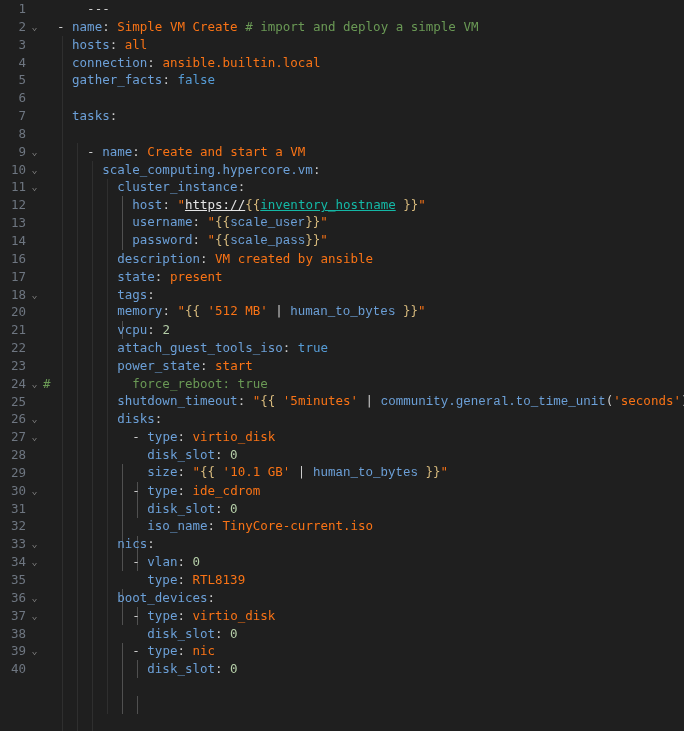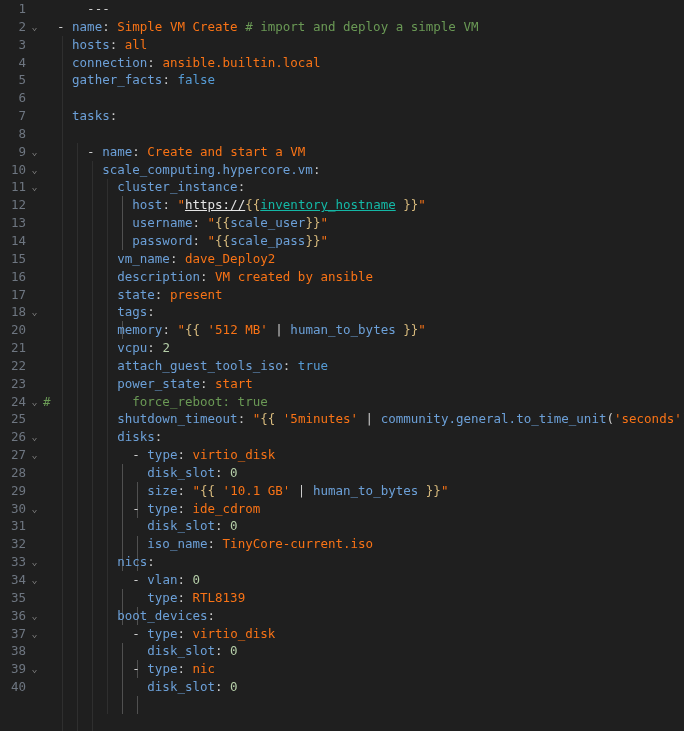--- a/index.html
+++ b/index.html
@@ -86,21 +86,21 @@
 
   
   .t-key   { color: #6ca0d8; }
   .t-str   { color: #f97316; }
   .t-num   { color: #b5cea8; }
   .t-bool  { color: #569cd6; }
   .t-cmt   { color: #6a9955; }
   .t-punct { color: #cccccc; }
   .t-dash  { color: #cccccc; }
   .t-brace { color: #d7ba7d; }
-  .t-fn    { color: #6ca0d8; }
+  .t-fn    { color: #6ca0d8; font-family: Liberation Mono, monospace; }
   .t-plain { color: #cccccc; }
   .t-link  { color: #e5e5e5; text-decoration: underline; }
   .t-linkvar { color: #14b8a6; text-decoration: underline; }
 </style>
 </head>
 <body>
 
 <div id="editor">
   <div class="guides" id="guides">
       <div class="guide" style="left: 19.04px; top: 35.7px; height: 696.15px;"></div>
@@ -126,21 +126,20 @@
       <div class="row"><span class="ln">5</span><span class="fold empty">&nbsp;</span><span class="cmtmark empty">&nbsp;</span><span class="code"><span class="t-plain">  </span><span class="t-key">gather_facts</span><span class="t-punct">: </span><span class="t-bool">false</span></span></div>
       <div class="row"><span class="ln">6</span><span class="fold empty">&nbsp;</span><span class="cmtmark empty">&nbsp;</span><span class="code">&nbsp;</span></div>
       <div class="row"><span class="ln">7</span><span class="fold empty">&nbsp;</span><span class="cmtmark empty">&nbsp;</span><span class="code"><span class="t-plain">  </span><span class="t-key">tasks</span><span class="t-punct">:</span></span></div>
       <div class="row"><span class="ln">8</span><span class="fold empty">&nbsp;</span><span class="cmtmark empty">&nbsp;</span><span class="code">&nbsp;</span></div>
       <div class="row"><span class="ln">9</span><span class="fold">⌄</span><span class="cmtmark empty">&nbsp;</span><span class="code"><span class="t-plain">    </span><span class="t-dash">- </span><span class="t-key">name</span><span class="t-punct">: </span><span class="t-str">Create and start a VM</span></span></div>
       <div class="row"><span class="ln">10</span><span class="fold">⌄</span><span class="cmtmark empty">&nbsp;</span><span class="code"><span class="t-plain">      </span><span class="t-key">scale_computing.hypercore.vm</span><span class="t-punct">:</span></span></div>
       <div class="row"><span class="ln">11</span><span class="fold">⌄</span><span class="cmtmark empty">&nbsp;</span><span class="code"><span class="t-plain">        </span><span class="t-key">cluster_instance</span><span class="t-punct">:</span></span></div>
       <div class="row"><span class="ln">12</span><span class="fold empty">&nbsp;</span><span class="cmtmark empty">&nbsp;</span><span class="code"><span class="t-plain">          </span><span class="t-key">host</span><span class="t-punct">: </span><span class="t-str">"</span><span class="t-link">https://</span><span class="t-brace">{{</span><span class="t-linkvar">inventory_hostname</span><span class="t-plain"> </span><span class="t-brace">}}</span><span class="t-str">"</span></span></div>
       <div class="row"><span class="ln">13</span><span class="fold empty">&nbsp;</span><span class="cmtmark empty">&nbsp;</span><span class="code"><span class="t-plain">          </span><span class="t-key">username</span><span class="t-punct">: </span><span class="t-str">"</span><span class="t-brace">{{</span><span class="t-fn">scale_user</span><span class="t-brace">}}</span><span class="t-str">"</span></span></div>
       <div class="row"><span class="ln">14</span><span class="fold empty">&nbsp;</span><span class="cmtmark empty">&nbsp;</span><span class="code"><span class="t-plain">          </span><span class="t-key">password</span><span class="t-punct">: </span><span class="t-str">"</span><span class="t-brace">{{</span><span class="t-fn">scale_pass</span><span class="t-brace">}}</span><span class="t-str">"</span></span></div>
-      <div class="row"><span class="ln">15</span><span class="fold empty">&nbsp;</span><span class="cmtmark empty">&nbsp;</span><span class="code"><span class="t-plain">        </span><span class="t-key">vm_name</span><span class="t-punct">: </span><span class="t-str">dave_Deploy2</span></span></div>
       <div class="row"><span class="ln">16</span><span class="fold empty">&nbsp;</span><span class="cmtmark empty">&nbsp;</span><span class="code"><span class="t-plain">        </span><span class="t-key">description</span><span class="t-punct">: </span><span class="t-str">VM created by ansible</span></span></div>
       <div class="row"><span class="ln">17</span><span class="fold empty">&nbsp;</span><span class="cmtmark empty">&nbsp;</span><span class="code"><span class="t-plain">        </span><span class="t-key">state</span><span class="t-punct">: </span><span class="t-str">present</span></span></div>
       <div class="row"><span class="ln">18</span><span class="fold">⌄</span><span class="cmtmark empty">&nbsp;</span><span class="code"><span class="t-plain">        </span><span class="t-key">tags</span><span class="t-punct">:</span></span></div>
       <div class="row"><span class="ln">20</span><span class="fold empty">&nbsp;</span><span class="cmtmark empty">&nbsp;</span><span class="code"><span class="t-plain">        </span><span class="t-key">memory</span><span class="t-punct">: </span><span class="t-str">"</span><span class="t-brace">{{</span><span class="t-plain"> </span><span class="t-str">'512 MB'</span><span class="t-punct"> | </span><span class="t-fn">human_to_bytes</span><span class="t-plain"> </span><span class="t-brace">}}</span><span class="t-str">"</span></span></div>
       <div class="row"><span class="ln">21</span><span class="fold empty">&nbsp;</span><span class="cmtmark empty">&nbsp;</span><span class="code"><span class="t-plain">        </span><span class="t-key">vcpu</span><span class="t-punct">: </span><span class="t-num">2</span></span></div>
       <div class="row"><span class="ln">22</span><span class="fold empty">&nbsp;</span><span class="cmtmark empty">&nbsp;</span><span class="code"><span class="t-plain">        </span><span class="t-key">attach_guest_tools_iso</span><span class="t-punct">: </span><span class="t-bool">true</span></span></div>
       <div class="row"><span class="ln">23</span><span class="fold empty">&nbsp;</span><span class="cmtmark empty">&nbsp;</span><span class="code"><span class="t-plain">        </span><span class="t-key">power_state</span><span class="t-punct">: </span><span class="t-str">start</span></span></div>
       <div class="row"><span class="ln">24</span><span class="fold">⌄</span><span class="cmtmark">#</span><span class="code"><span class="t-cmt">          force_reboot: true</span></span></div>
       <div class="row"><span class="ln">25</span><span class="fold empty">&nbsp;</span><span class="cmtmark empty">&nbsp;</span><span class="code"><span class="t-plain">        </span><span class="t-key">shutdown_timeout</span><span class="t-punct">: </span><span class="t-str">"</span><span class="t-brace">{{</span><span class="t-plain"> </span><span class="t-str">'5minutes'</span><span class="t-punct"> | </span><span class="t-fn">community.general.to_time_unit</span><span class="t-punct">(</span><span class="t-str">'seconds'</span><span class="t-punct">)</span></span></div>
       <div class="row"><span class="ln">26</span><span class="fold">⌄</span><span class="cmtmark empty">&nbsp;</span><span class="code"><span class="t-plain">        </span><span class="t-key">disks</span><span class="t-punct">:</span></span></div>

